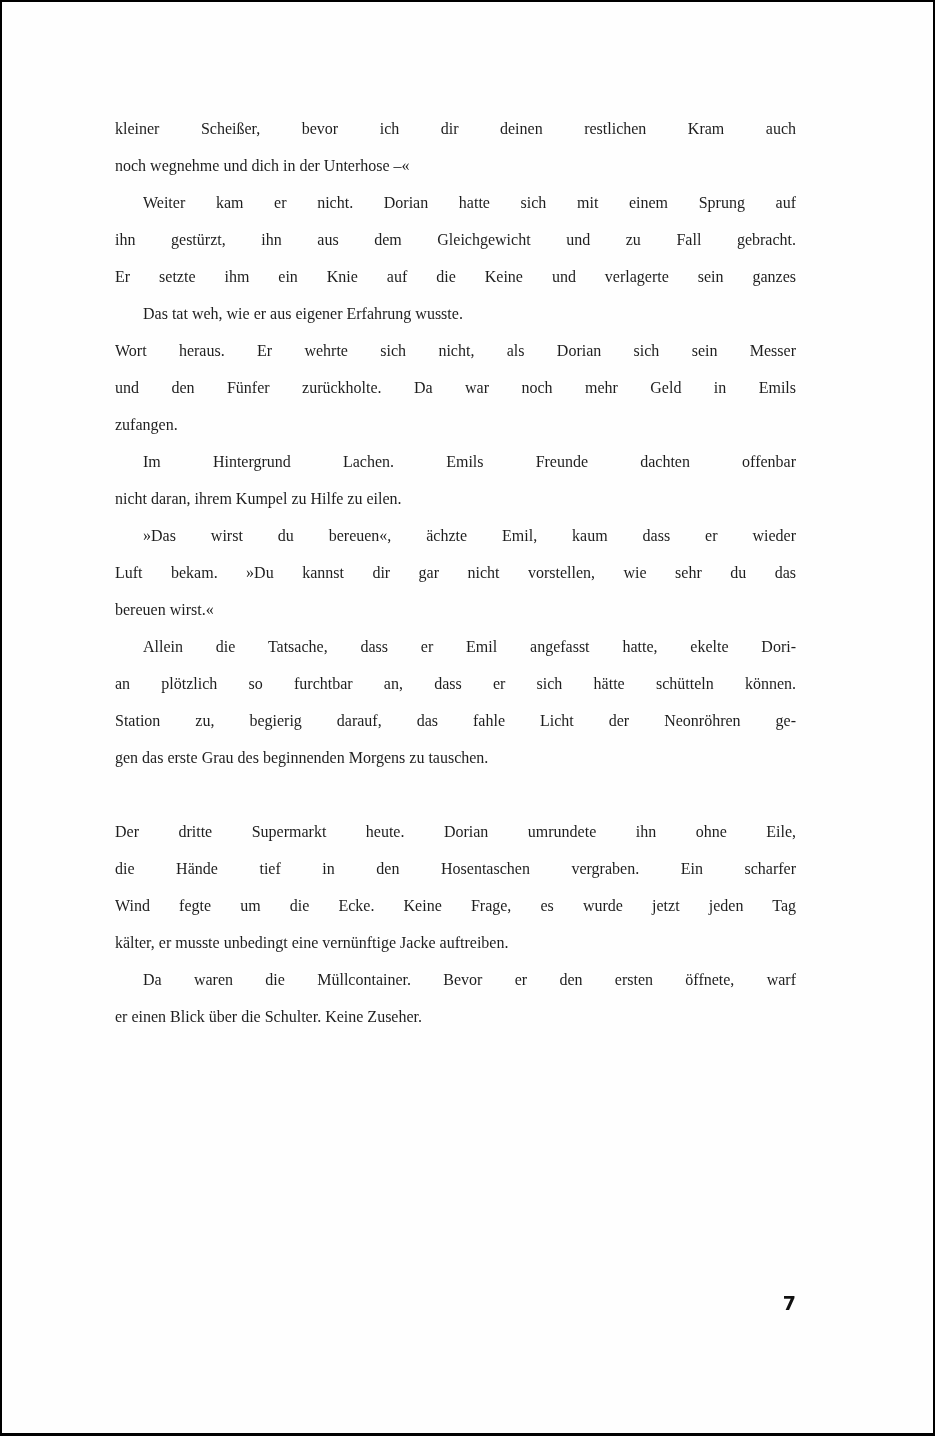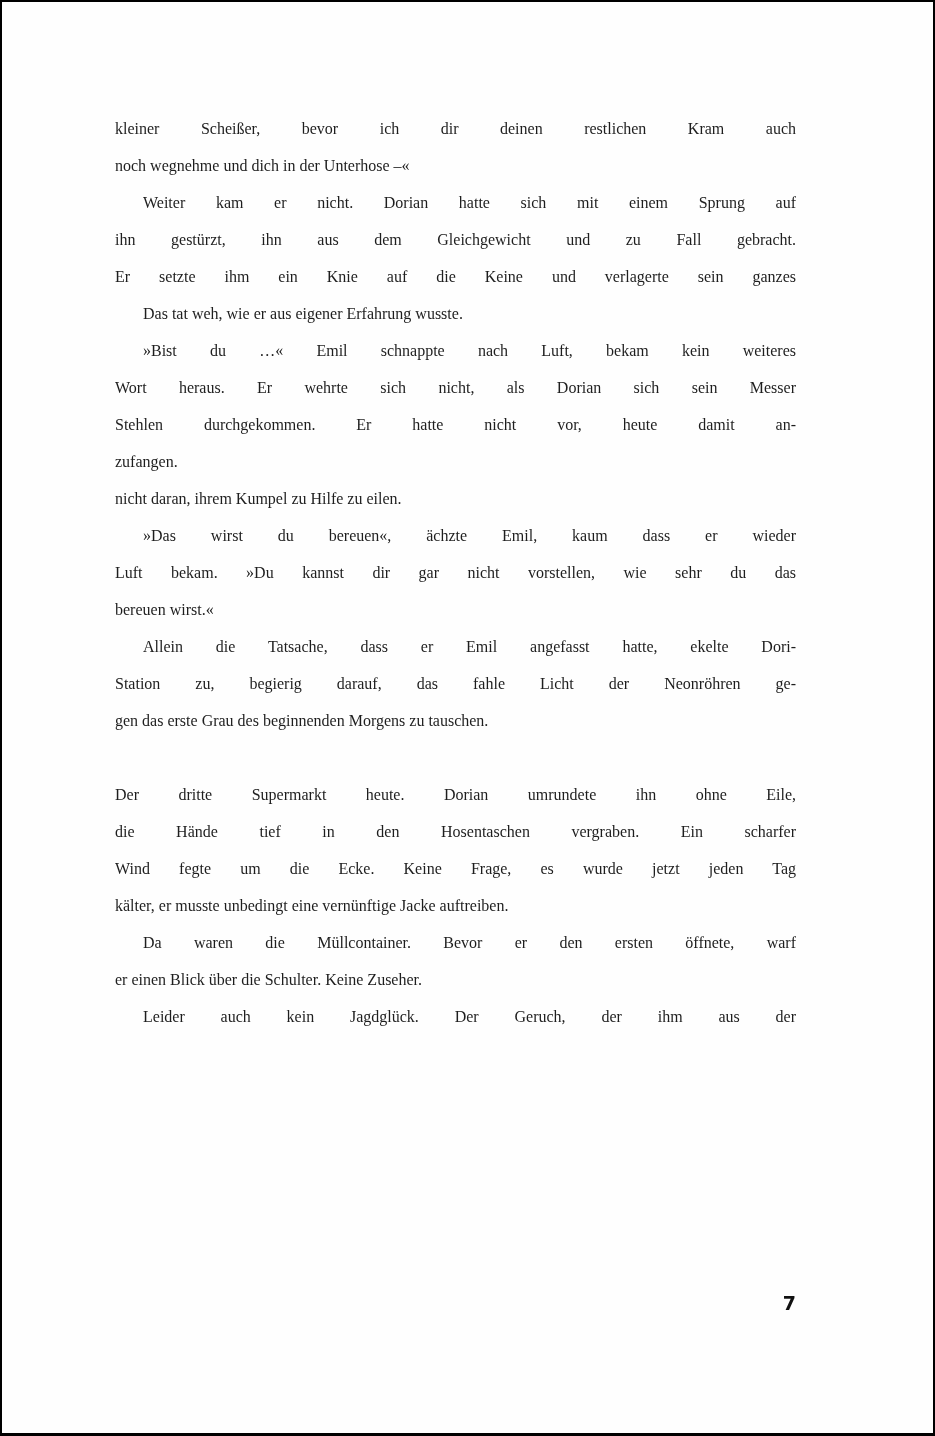--- a/index.html
+++ b/index.html
@@ -60,33 +60,33 @@
 <body>
 
 <div class="page">
   <div class="text-block">
       <div class="line just">kleiner Scheißer, bevor ich dir deinen restlichen Kram auch</div>
       <div class="line">noch wegnehme und dich in der Unterhose –«</div>
       <div class="line just indent">Weiter kam er nicht. Dorian hatte sich mit einem Sprung auf</div>
       <div class="line just">ihn gestürzt, ihn aus dem Gleichgewicht und zu Fall gebracht.</div>
       <div class="line just">Er setzte ihm ein Knie auf die Keine und verlagerte sein ganzes</div>
       <div class="line indent">Das tat weh, wie er aus eigener Erfahrung wusste.</div>
-      <div class="line just indent">»Bist du …« Emil schnappte nach Luft, bekam kein weiteres</div>
       <div class="line just">Wort heraus. Er wehrte sich nicht, als Dorian sich sein Messer</div>
-      <div class="line just">Stehlen durchgekommen. Er hatte nicht vor, heute damit an-</div>
+      <div class="line just">und den Fünfer zurückholte. Da war noch mehr Geld in Emils</div>
       <div class="line">zufangen.</div>
+      <div class="line just indent">Im Hintergrund Lachen. Emils Freunde dachten offenbar</div>
       <div class="line">nicht daran, ihrem Kumpel zu Hilfe zu eilen.</div>
       <div class="line just indent">»Das wirst du bereuen«, ächzte Emil, kaum dass er wieder</div>
       <div class="line just">Luft bekam. »Du kannst dir gar nicht vorstellen, wie sehr du das</div>
       <div class="line">bereuen wirst.«</div>
       <div class="line just indent">Allein die Tatsache, dass er Emil angefasst hatte, ekelte Dori-</div>
+      <div class="line just">an plötzlich so furchtbar an, dass er sich hätte schütteln können.</div>
       <div class="line just">Station zu, begierig darauf, das fahle Licht der Neonröhren ge-</div>
       <div class="line">gen das erste Grau des beginnenden Morgens zu tauschen.</div>
       <div class="line just gap">Der dritte Supermarkt heute. Dorian umrundete ihn ohne Eile,</div>
       <div class="line just">die Hände tief in den Hosentaschen vergraben. Ein scharfer</div>
       <div class="line just">Wind fegte um die Ecke. Keine Frage, es wurde jetzt jeden Tag</div>
       <div class="line">kälter, er musste unbedingt eine vernünftige Jacke auftreiben.</div>
       <div class="line just indent">Da waren die Müllcontainer. Bevor er den ersten öffnete, warf</div>
       <div class="line">er einen Blick über die Schulter. Keine Zuseher.</div>
-      <div class="line just indent">Leider auch kein Jagdglück. Der Geruch, der ihm aus der</div>
     </div>
   <div class="folio">7</div>
 </div>
 
 </body></html>

